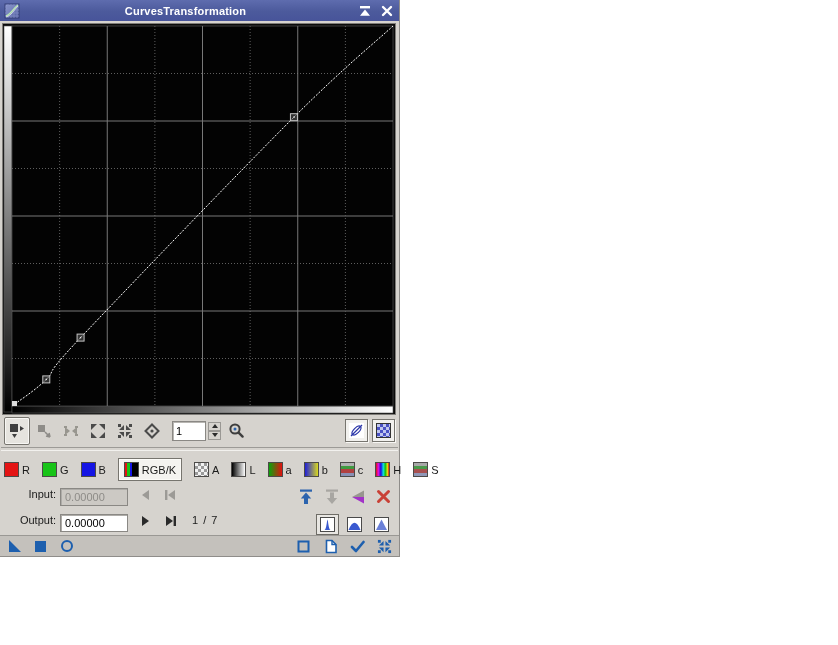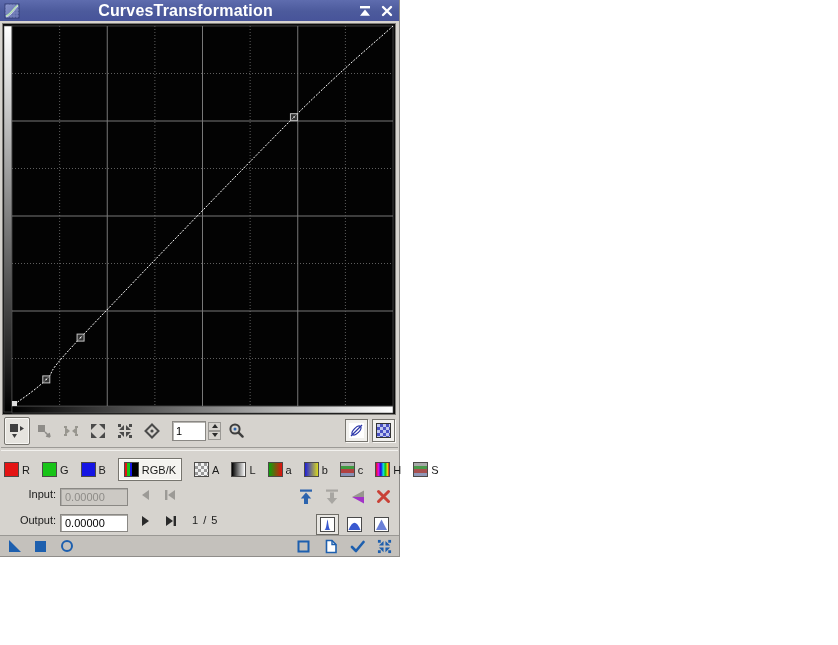--- a/index.html
+++ b/index.html
@@ -12,21 +12,21 @@
     background:#d6d3ce;border-right:1px solid #8f8d8a;border-bottom:1px solid #8f8d8a;
     box-sizing:border-box;
   }
   
   .titlebar{
     height:21px;background:linear-gradient(180deg,#5e6cae 0%,#4c5a9c 55%,#47549a 100%);
     display:flex;align-items:center;padding:0 4px;box-sizing:border-box;
   }
   .titlebar .wicon{width:16px;height:16px;flex:0 0 auto;}
   .titlebar .title{
-    flex:1;text-align:center;color:#ffffff;font-weight:bold;font-size:16px;letter-spacing:.2px;
+    flex:1;text-align:center;color:#ffffff;font-weight:bold;font-size:11px;letter-spacing:.2px;
   }
   .titlebar .tbtn{width:16px;height:14px;margin-left:6px;display:flex;align-items:center;justify-content:center;cursor:default;}
   
   .curve-panel{
     margin:2px 2px 0 2px;width:394px;height:392px;box-sizing:border-box;
     border:1px solid #7e7c78;background:#000;position:relative;
   }
   .curve-panel svg{display:block;}
   
   .toolbar{
@@ -371,21 +371,21 @@
       <svg width="11" height="12" viewBox="0 0 11 12">
         <polygon points="2,1 2,11 9,6" fill="#2a2a2a"></polygon>
       </svg>
     </span>
     <span class="nav-ic">
       <svg width="13" height="12" viewBox="0 0 13 12">
         <polygon points="2,1 2,11 9,6" fill="#2a2a2a"></polygon>
         <rect x="9.6" y="1" width="2.4" height="10" fill="#2a2a2a"></rect>
       </svg>
     </span>
-    <span class="pt-indicator">1 / 5</span>
+    <span class="pt-indicator">1 / 7</span>
     <span class="io-right">
       <span class="interp-btn checked">
         <svg width="15" height="15" viewBox="0 0 15 15">
           <rect x="0.5" y="0.5" width="14" height="14" fill="#fff" stroke="#4a4a4a"></rect>
           <path d="M1.5 13 L4.5 13 C6.5 12.5 6.8 3.5 7.5 2.5 C8.2 3.5 8.5 12.5 10.5 13 L13.5 13 Z" fill="#3a5ad0"></path>
         </svg>
       </span>
       <span class="interp-btn">
         <svg width="15" height="15" viewBox="0 0 15 15">
           <rect x="0.5" y="0.5" width="14" height="14" fill="#fff" stroke="#4a4a4a"></rect>

